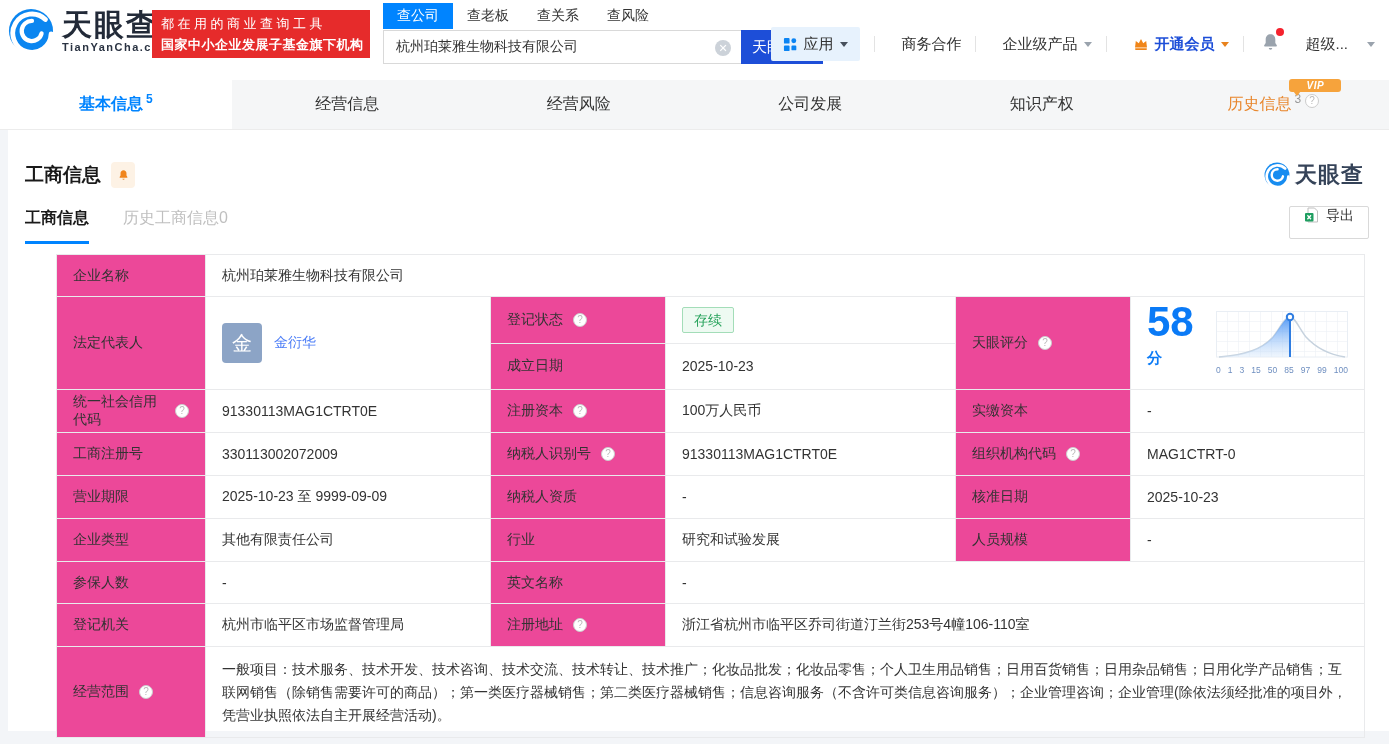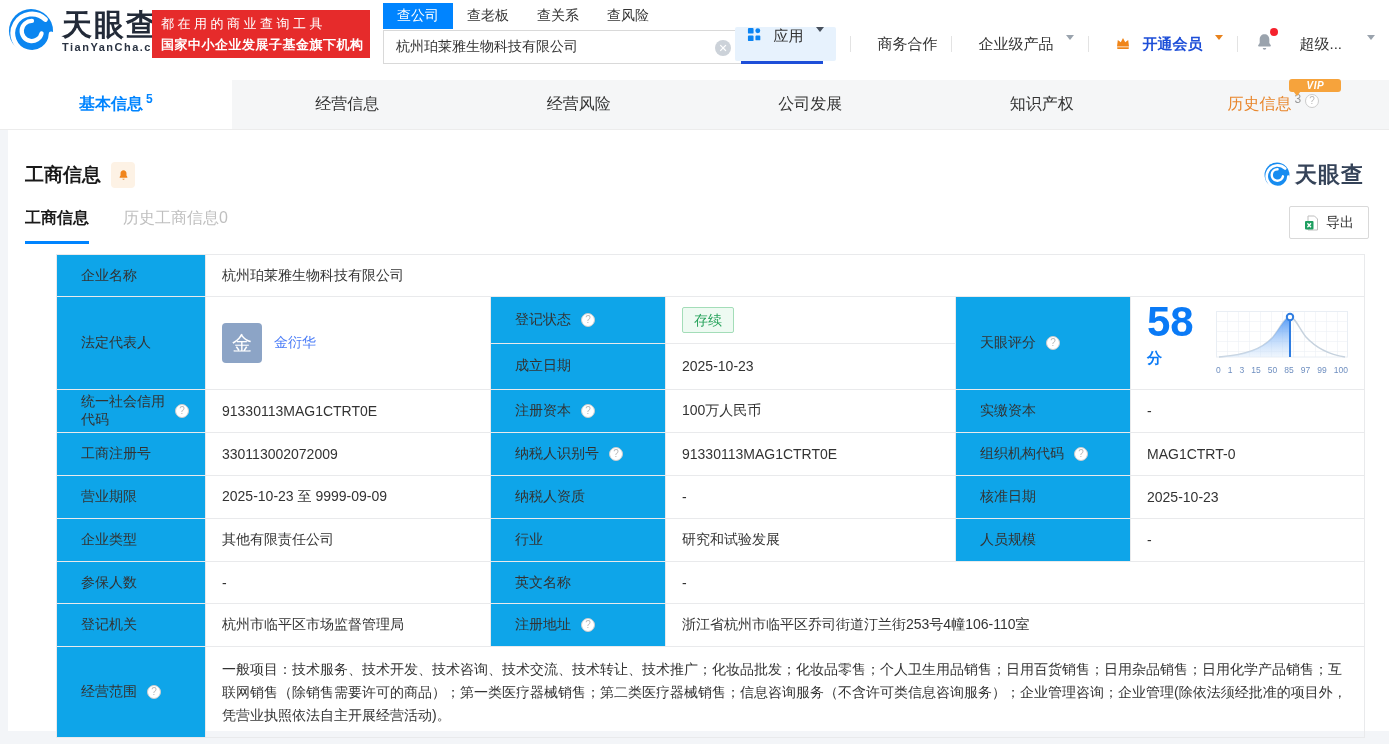--- a/index.html
+++ b/index.html
@@ -24,21 +24,21 @@
   .search-tab.active { background:#0084ff; color:#fff; }
   .search-row { display:flex; margin-top:0; }
   .search-box { position:relative; width:358px; height:34px; border:1px solid #d9d9d9; border-right:none; background:#fff; }
   .search-box input { width:100%; height:100%; border:none; outline:none; font-size:14px; color:#333; padding:0 34px 0 12px; font-family:inherit; }
   .clear-ic { position:absolute; right:10px; top:9px; width:16px; height:16px; border-radius:50%; background:#ccd2d9; color:#fff;
               font-size:11px; line-height:16px; text-align:center; cursor:pointer; }
   .search-btn { width:82px; height:34px; background:#1d4ed8; color:#fff; font-size:15px; border:none; cursor:pointer; font-family:inherit; }
 
   .hnav { position:absolute; right:14px; top:27px; display:flex; align-items:center; height:34px; }
   .apps-box { display:flex; align-items:center; gap:6px; background:#e7f2fd; border-radius:2px; height:34px; padding:0 12px; cursor:pointer; }
-  .hnav-item { display:flex; align-items:flex-start; gap:11px; font-size:15px; color:#333; cursor:pointer; white-space:nowrap;padding-left:12px; }
+  .hnav-item { display:flex; align-items:center; gap:5px; font-size:15px; color:#333; cursor:pointer; white-space:nowrap;padding-left:12px; }
   .hdiv { width:1px; height:16px; background:#e3e3e3; margin:0 14px; }
   .caret { display:inline-block; width:0; height:0; border-left:4px solid transparent; border-right:4px solid transparent; border-top:5px solid #9aa3ad; margin-left:2px; }
   .caret.blue { border-top-color:#47505c; }
   .vip-link { color:#1d4ed8; font-weight:700; }
   .vip-link .caret { border-top-color:#e8821c; }
   .bell-wrap { position:relative; margin:0 2px; cursor:pointer; }
   .red-dot { position:absolute; top:-3px; right:-3px; width:8px; height:8px; border-radius:50%; background:#f5222d; }
 
   
   #tabbar { position:absolute; left:0; top:80px; width:1389px; height:50px; background:#f5f6f7; display:flex; border-bottom:1px solid #ececec; }
@@ -60,26 +60,26 @@
   .sec-title { font-size:19px; font-weight:700; color:#1a1a1a; }
   .bell-badge { width:24px; height:26px; background:#fdf2e5; border-radius:4px; display:flex; align-items:center; justify-content:center; cursor:pointer; }
   .watermark { position:absolute; right:25px; top:30px; display:flex; align-items:center; gap:5px; opacity:0.95; }
   .wm-text { font-size:22px; font-weight:700; color:#2b3950; letter-spacing:1px; }
 
   .subtabs { position:absolute; left:17px; top:78px; display:flex; gap:34px; }
   .subtab { font-size:16px; color:#bfbfbf; padding-bottom:12px; cursor:pointer; }
   .subtab.active { color:#1a1a1a; font-weight:700; border-bottom:3px solid #0084ff; }
 
   .export-btn { position:absolute; right:20px; top:76px; width:80px; height:33px; border:1px solid #d9d9d9; border-radius:2px;
-                background:#fff; display:flex; align-items:center; justify-content:center; gap:7px; font-size:14px; color:#333; cursor:pointer; }
+                background:#fff; display:flex; align-items:flex-start; justify-content:center; gap:7px; font-size:14px; color:#333; cursor:pointer; }
 
   
   #info-table { position:absolute; left:48px; top:124px; width:1308px; border-collapse:collapse; table-layout:fixed; font-size:14px; color:#333; }
   #info-table td { border:1px solid #e9eaec; padding:0 16px; height:43px; vertical-align:middle; }
-  #info-table td.lbl { background:#0ea5e9; padding-left:24px; }
+  #info-table td.lbl { background:#ec4899; padding-left:16px; }
   #info-table tr.h42 td { height:42px; }
   #info-table tr.h91 td { height:91px; }
   .lbl-flex { display:flex; align-items:center; gap:6px; }
   .rep-cell { display:flex; align-items:center; gap:12px; }
   .avatar { width:40px; height:40px; border-radius:4px; background:#8ca4c6; color:#fff; font-size:20px; display:flex; align-items:center; justify-content:center; flex:none; }
   .rep-link { color:#4d7ef7; cursor:pointer; }
   .status-badge { display:inline-block; border:1px solid #a3ddb8; background:#eefaf2; color:#28a35c; font-size:14px; padding:3px 11px; border-radius:2px; line-height:18px; }
   .score-cell { display:flex; align-items:center; gap:14px; padding:4px 0; }
   .score-num { font-size:42px; font-weight:700; color:#0a7af6; line-height:1; }
   .score-unit { font-size:15px; color:#0a7af6; vertical-align:super; }

